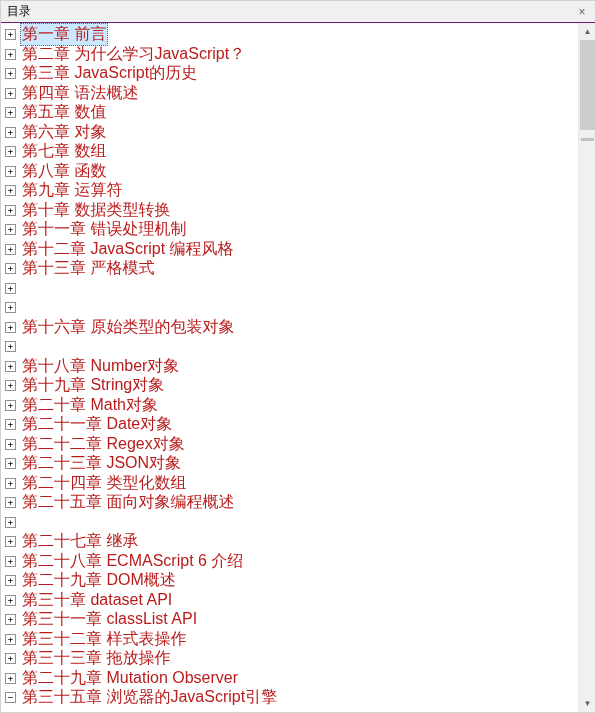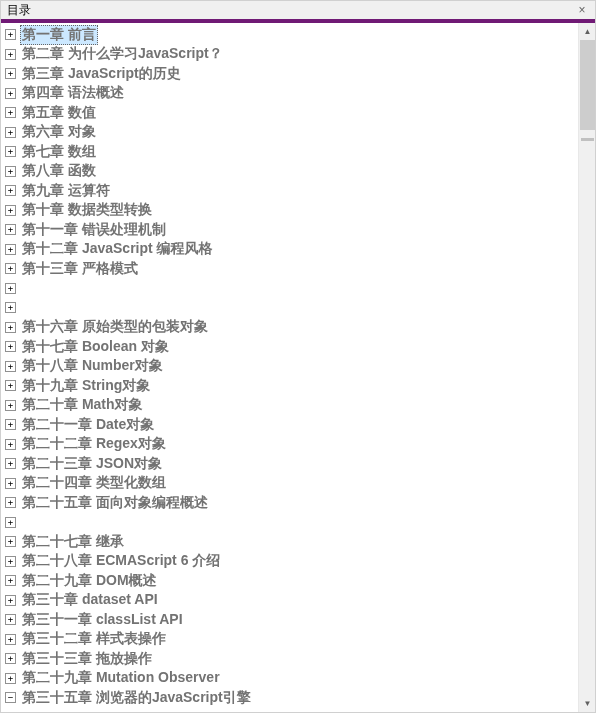--- a/index.html
+++ b/index.html
@@ -9,21 +9,21 @@
       background: #ffffff;
       width: 596px;
       height: 713px;
       overflow: hidden;
       border: 1px solid #d0d0d0;
       position: relative;
     }
     .titlebar {
       height: 22px;
       background: #f0f0f0;
-      border-bottom: 4px solid #701a75;
+      border-bottom: 1px solid #701a75;
       display: flex;
       align-items: center;
       justify-content: space-between;
       padding: 0 4px 0 6px;
     }
     .titlebar-text {
       font-size: 12px;
       color: #000;
     }
     .close-btn {
@@ -63,24 +63,23 @@
       justify-content: center;
       margin-right: 4px;
       font-size: 9px;
       line-height: 1;
       color: #000;
       font-family: monospace;
       background: #fff;
       flex-shrink: 0;
     }
     .tree-label {
-      color: #737373;
-      font-size: 14px;
+      color: #b91c1c;
+      font-size: 16px;
       padding: 1px 2px;
-      font-weight: bold;
     }
     .selected .tree-label {
       background: #cce8ff;
       border: 1px dotted #666;
       padding: 0px 1px;
     }
     .scrollbar {
       width: 17px;
       background: #f0f0f0;
       border-left: 1px solid #e8e8e8;
@@ -182,21 +181,20 @@
       </div>
       <div class="tree-item">
         <span class="expand-icon">+</span>
       </div>
       <div class="tree-item">
         <span class="expand-icon">+</span>
         <span class="tree-label">第十六章 原始类型的包装对象</span>
       </div>
       <div class="tree-item">
         <span class="expand-icon">+</span>
-        <span class="tree-label">第十七章 Boolean 对象</span>
       </div>
       <div class="tree-item">
         <span class="expand-icon">+</span>
         <span class="tree-label">第十八章 Number对象</span>
       </div>
       <div class="tree-item">
         <span class="expand-icon">+</span>
         <span class="tree-label">第十九章 String对象</span>
       </div>
       <div class="tree-item">

